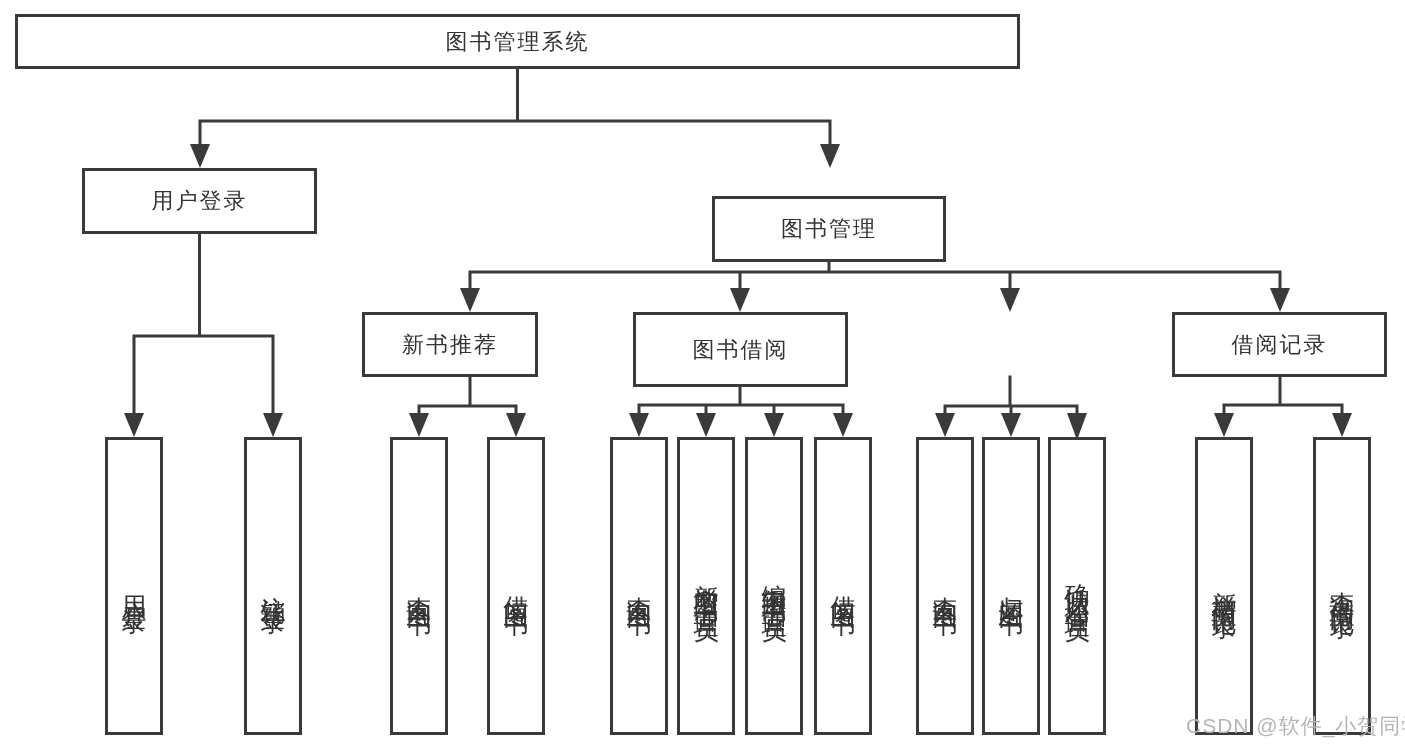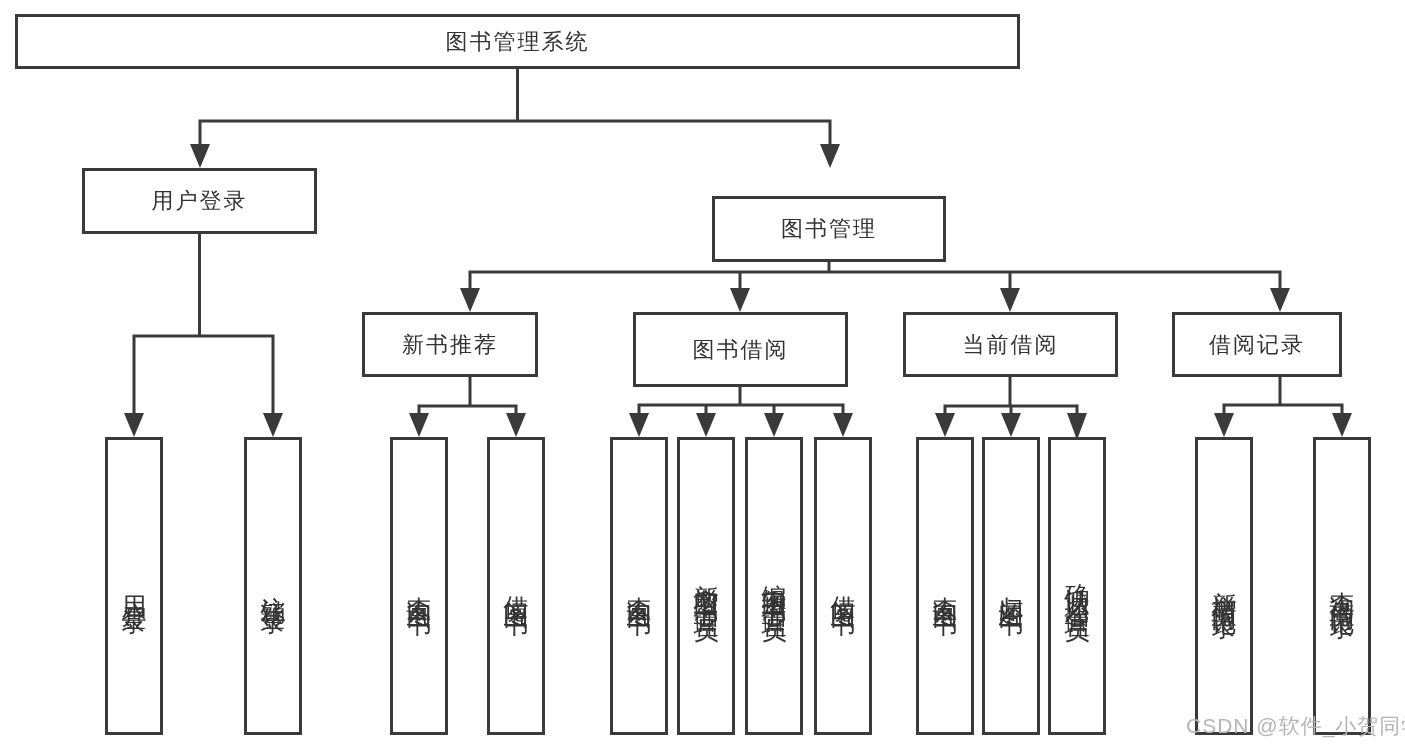--- a/index.html
+++ b/index.html
@@ -38,21 +38,21 @@
     line-height:1;
     white-space:nowrap;
   }
   
   .n-root{left:15px;top:14px;width:1005px;height:55px;}
   .n-login{left:82px;top:168px;width:235px;height:66px;}
   .n-bookmgmt{left:712px;top:168px;width:234px;height:66px;margin-top:28px;}
   .n-newbook{left:362px;top:312px;width:176px;height:65px;}
   .n-borrow{left:633px;top:312px;width:215px;height:75px;}
   .n-current{left:903px;top:312px;width:215px;height:65px;}
-  .n-records{left:1172px;top:312px;width:170px;height:65px;}
+  .n-records{left:1172px;top:312px;width:215px;height:65px;}
   .leaf{top:437px;width:58px;height:298px;}
   .l1{left:105px;}  .l2{left:244px;}
   .l3{left:390px;}  .l4{left:487px;}
   .l5{left:610px;}  .l6{left:677px;}
   .l7{left:745px;}  .l8{left:814px;}
   .l9{left:916px;}  .l10{left:982px;} .l11{left:1048px;}
   .l12{left:1195px;}.l13{left:1313px;}
   #watermark{
     position:absolute;left:1186px;top:712px;
     font-size:21px;color:var(--wm);
@@ -124,23 +124,20 @@
   <div class="node hnode n-bookmgmt">
     <span>图书管理</span>
   </div>
 
   <div class="node hnode n-newbook">
     <span>新书推荐</span>
   </div>
   <div class="node hnode n-borrow">
     <span>图书借阅</span>
   </div>
-  <div class="node hnode n-current">
-    <span>当前借阅</span>
-  </div>
   <div class="node hnode n-records">
     <span>借阅记录</span>
   </div>
 
   <div class="node leaf l1">
     <span>用户登录</span>
   </div>
   <div class="node leaf l2">
     <span>注销登录</span>
   </div>

